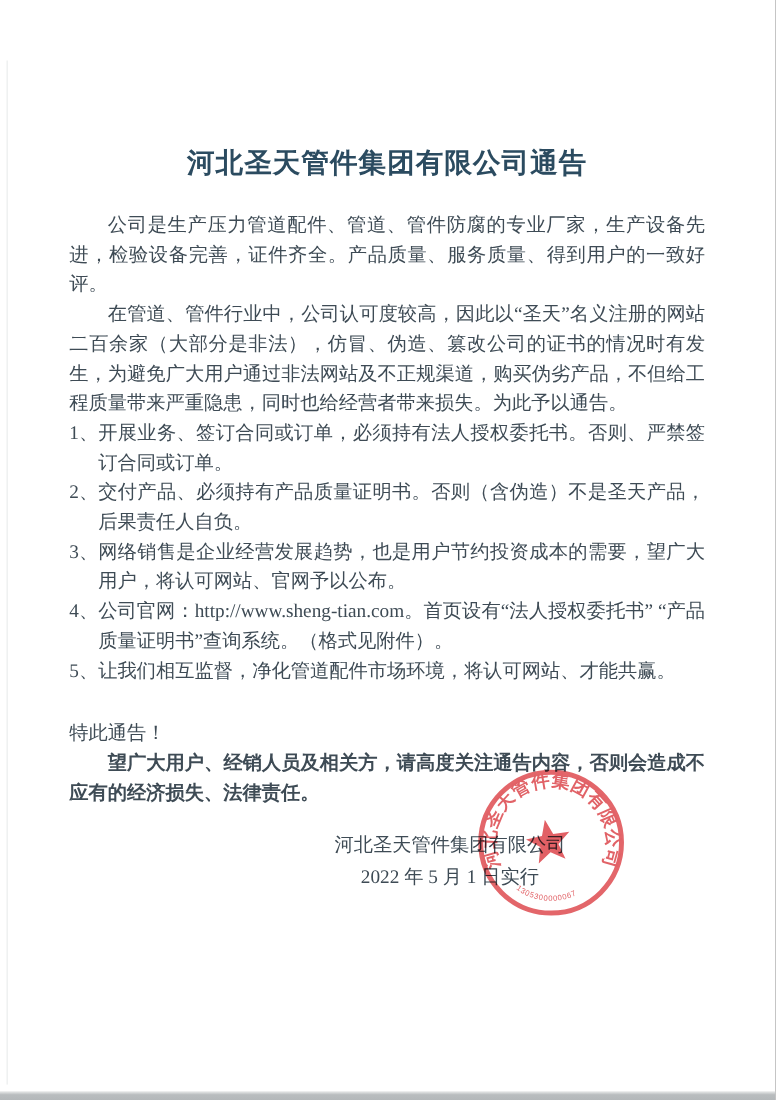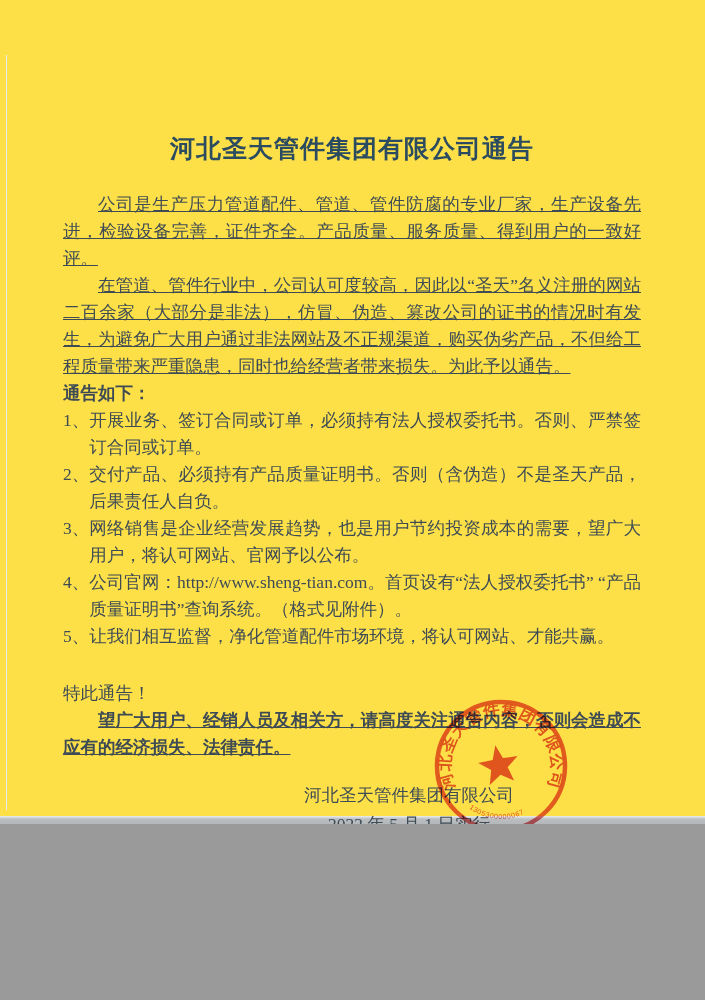--- a/index.html
+++ b/index.html
@@ -1,21 +1,21 @@
 <!DOCTYPE html>
 <html><head>
 <meta charset="utf-8">
 <style>
   html,body { margin:0; padding:0; background:#9a9a9a; }
   .page {
     position: relative;
     width: 705px;
-    height: 824px;
+    height: 1000px;
     margin: 0 auto;
-    background: #fde047;
+    background: #ffffff;
     overflow: hidden;
     font-family: "Liberation Serif", "DejaVu Serif", serif;
   }
   
   .edge-left {
     position: absolute; left: 6px; top: 55px; bottom: 14px; width: 1px;
     background: #e9ebec;
   }
   .edge-bottom {
     position: absolute; left: 0; right: 0; bottom: 0; height: 8px;
@@ -36,21 +36,21 @@
     text-align: center;
     font-family: "Liberation Sans", "DejaVu Sans", sans-serif;
     font-size: 25px;
     line-height: 34px;
     font-weight: bold;
     color: #2b4b60;
     letter-spacing: 1px;
   }
   .para { margin: 0; }
   .first-para { margin-top: 26px; }
-  .indent { text-indent: 2em; text-decoration: underline; }
+  .indent { text-indent: 2em; }
   .bold { font-weight: bold; }
   .list-item { display: flex; }
   .list-item .num { flex: 0 0 26px; }
   .list-item .txt { flex: 1; text-align: justify; }
   .closing { margin: 30px 0 0 0; }
   .signature {
     margin: 20px 126px 0 auto;
     width: 212px;
     text-align: center;
     line-height: 28.5px;
@@ -84,21 +84,20 @@
 <div class="page">
   <div class="edge-left"></div>
   <div class="edge-bottom"></div>
 
   <div class="content">
     <h1 class="title">河北圣天管件集团有限公司通告</h1>
 
     <p class="para indent first-para">公司是生产压力管道配件、管道、管件防腐的专业厂家，生产设备先进，检验设备完善，证件齐全。产品质量、服务质量、得到用户的一致好评。</p>
     <p class="para indent">在管道、管件行业中，公司认可度较高，因此以“圣天”名义注册的网站二百余家（大部分是非法），仿冒、伪造、篡改公司的证书的情况时有发生，为避免广大用户通过非法网站及不正规渠道，购买伪劣产品，不但给工程质量带来严重隐患，同时也给经营者带来损失。为此予以通告。</p>
 
-    <p class="para bold">通告如下：</p>
 
     <div class="list-item">
       <span class="num">1、</span>
       <span class="txt">开展业务、签订合同或订单，必须持有法人授权委托书。否则、严禁签订合同或订单。</span>
     </div>
     <div class="list-item">
       <span class="num">2、</span>
       <span class="txt">交付产品、必须持有产品质量证明书。否则（含伪造）不是圣天产品，后果责任人自负。</span>
     </div>
     <div class="list-item">

